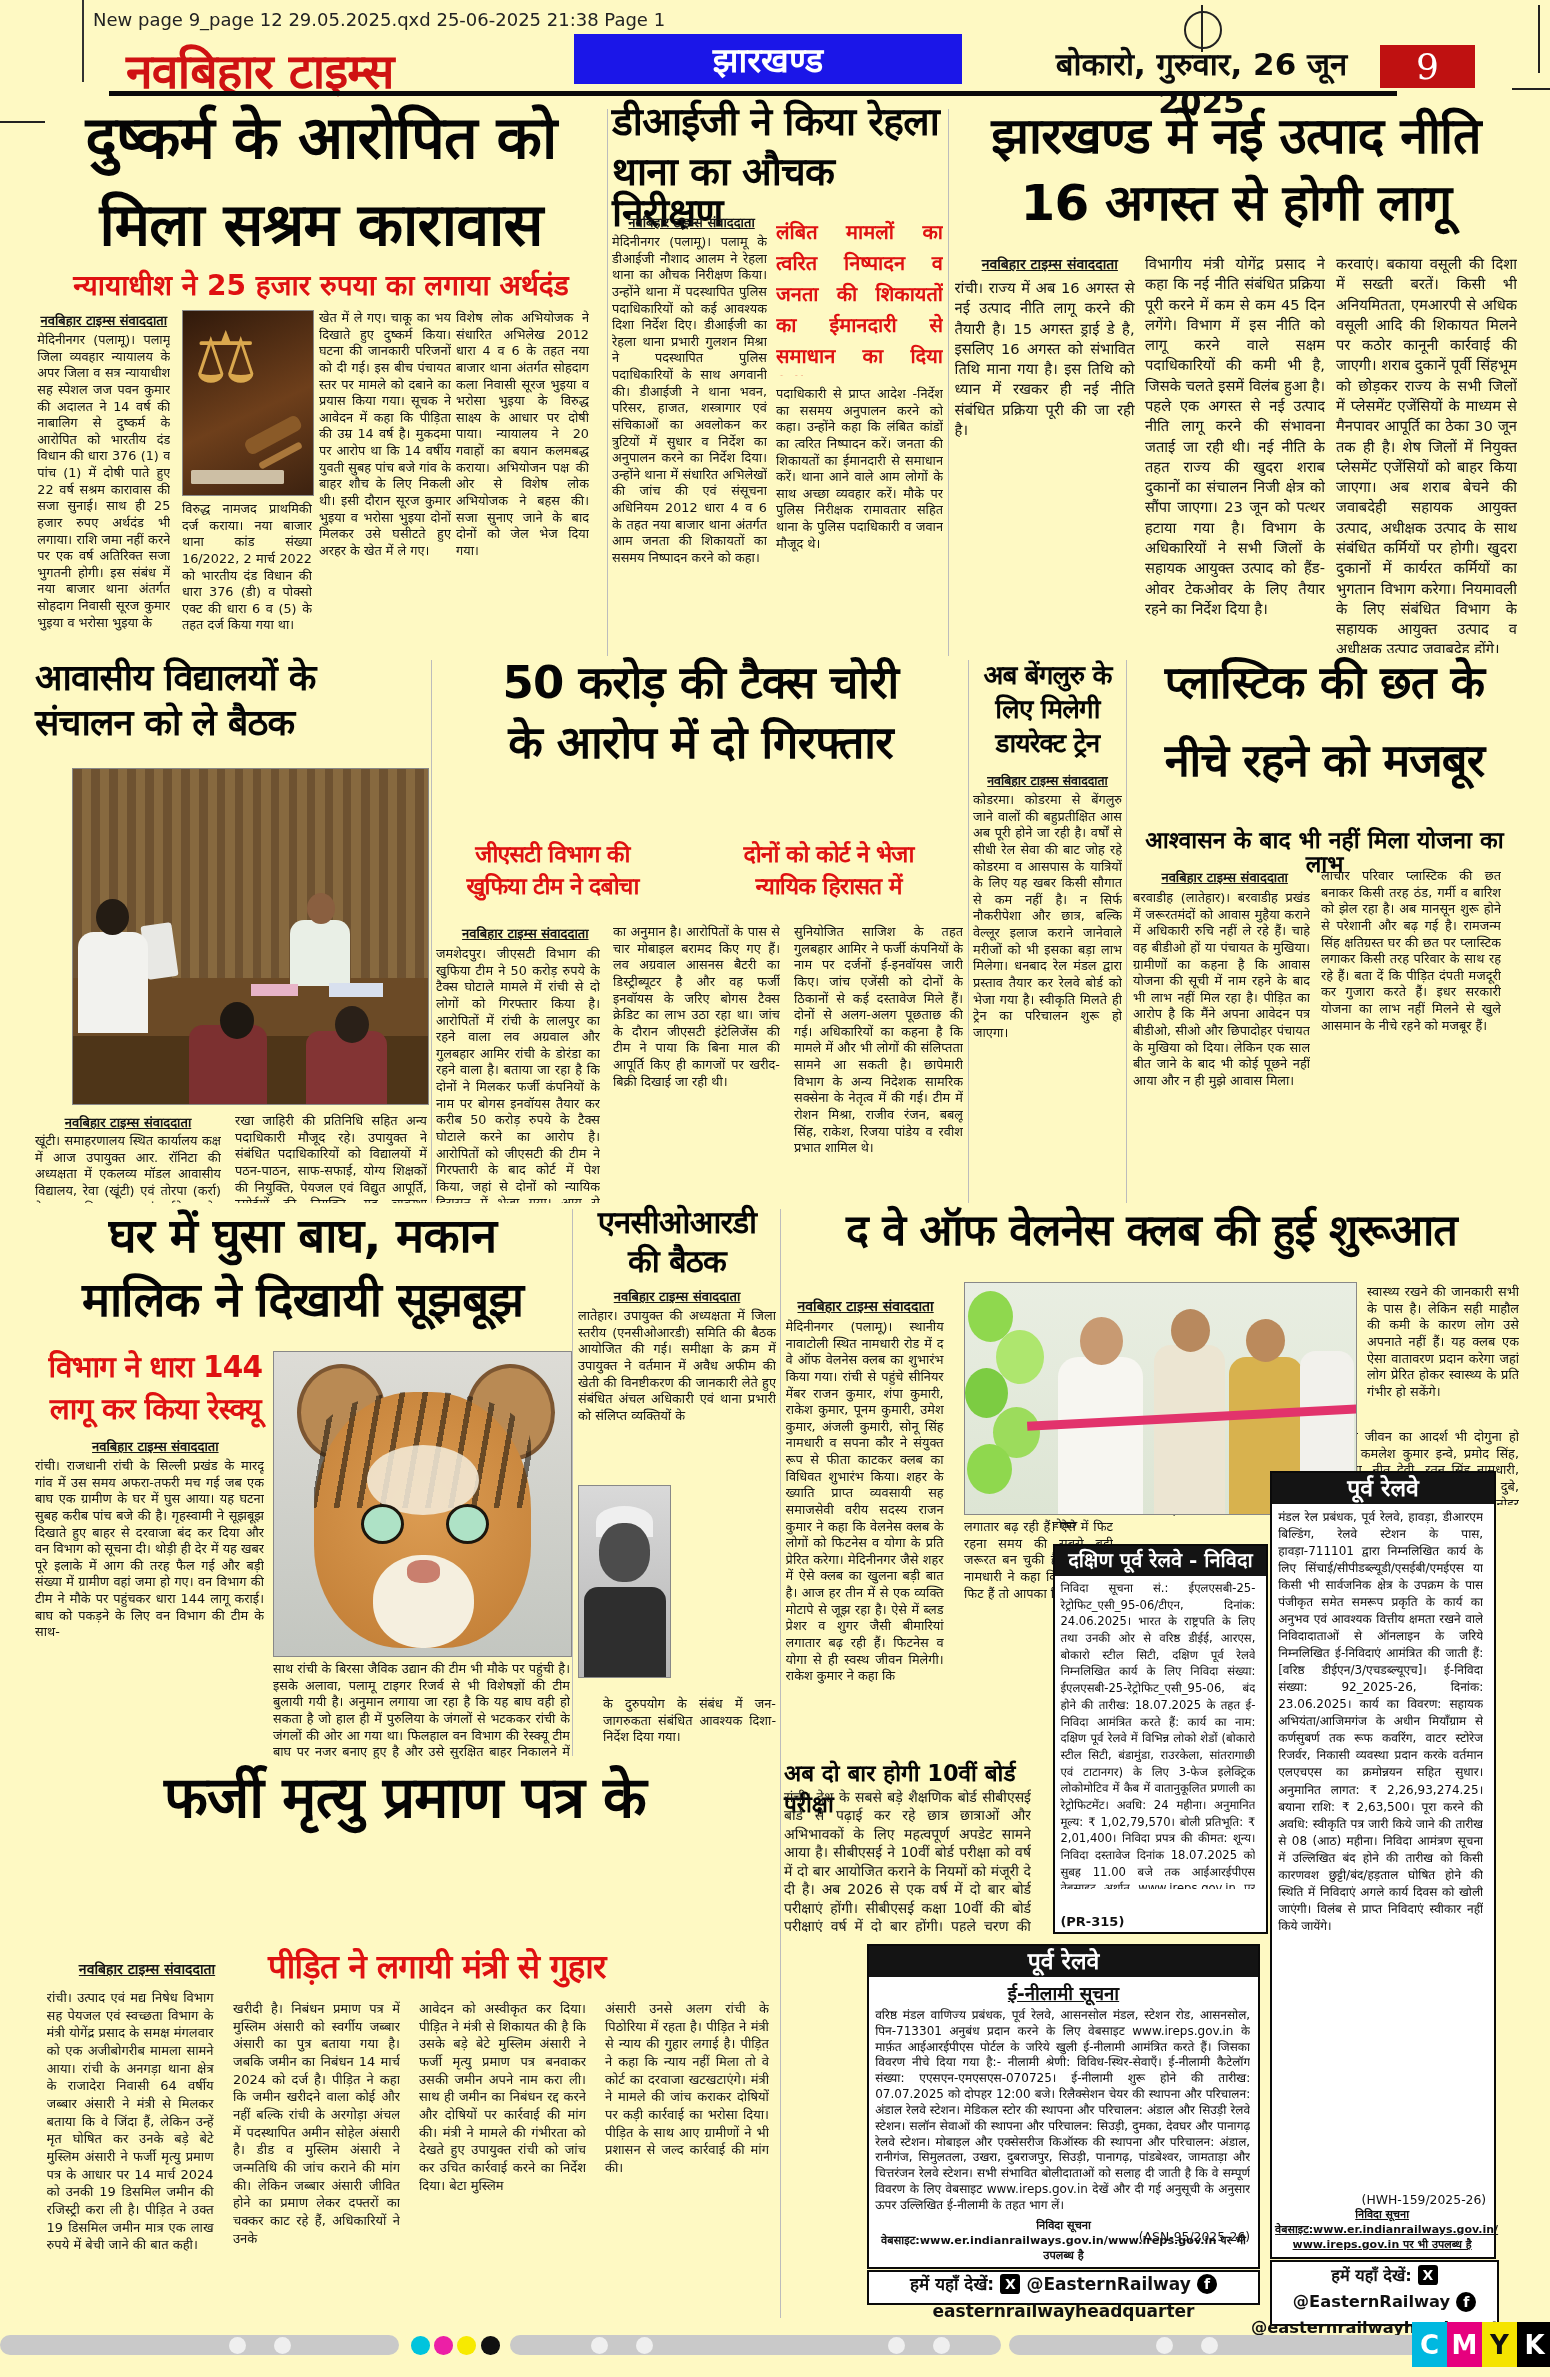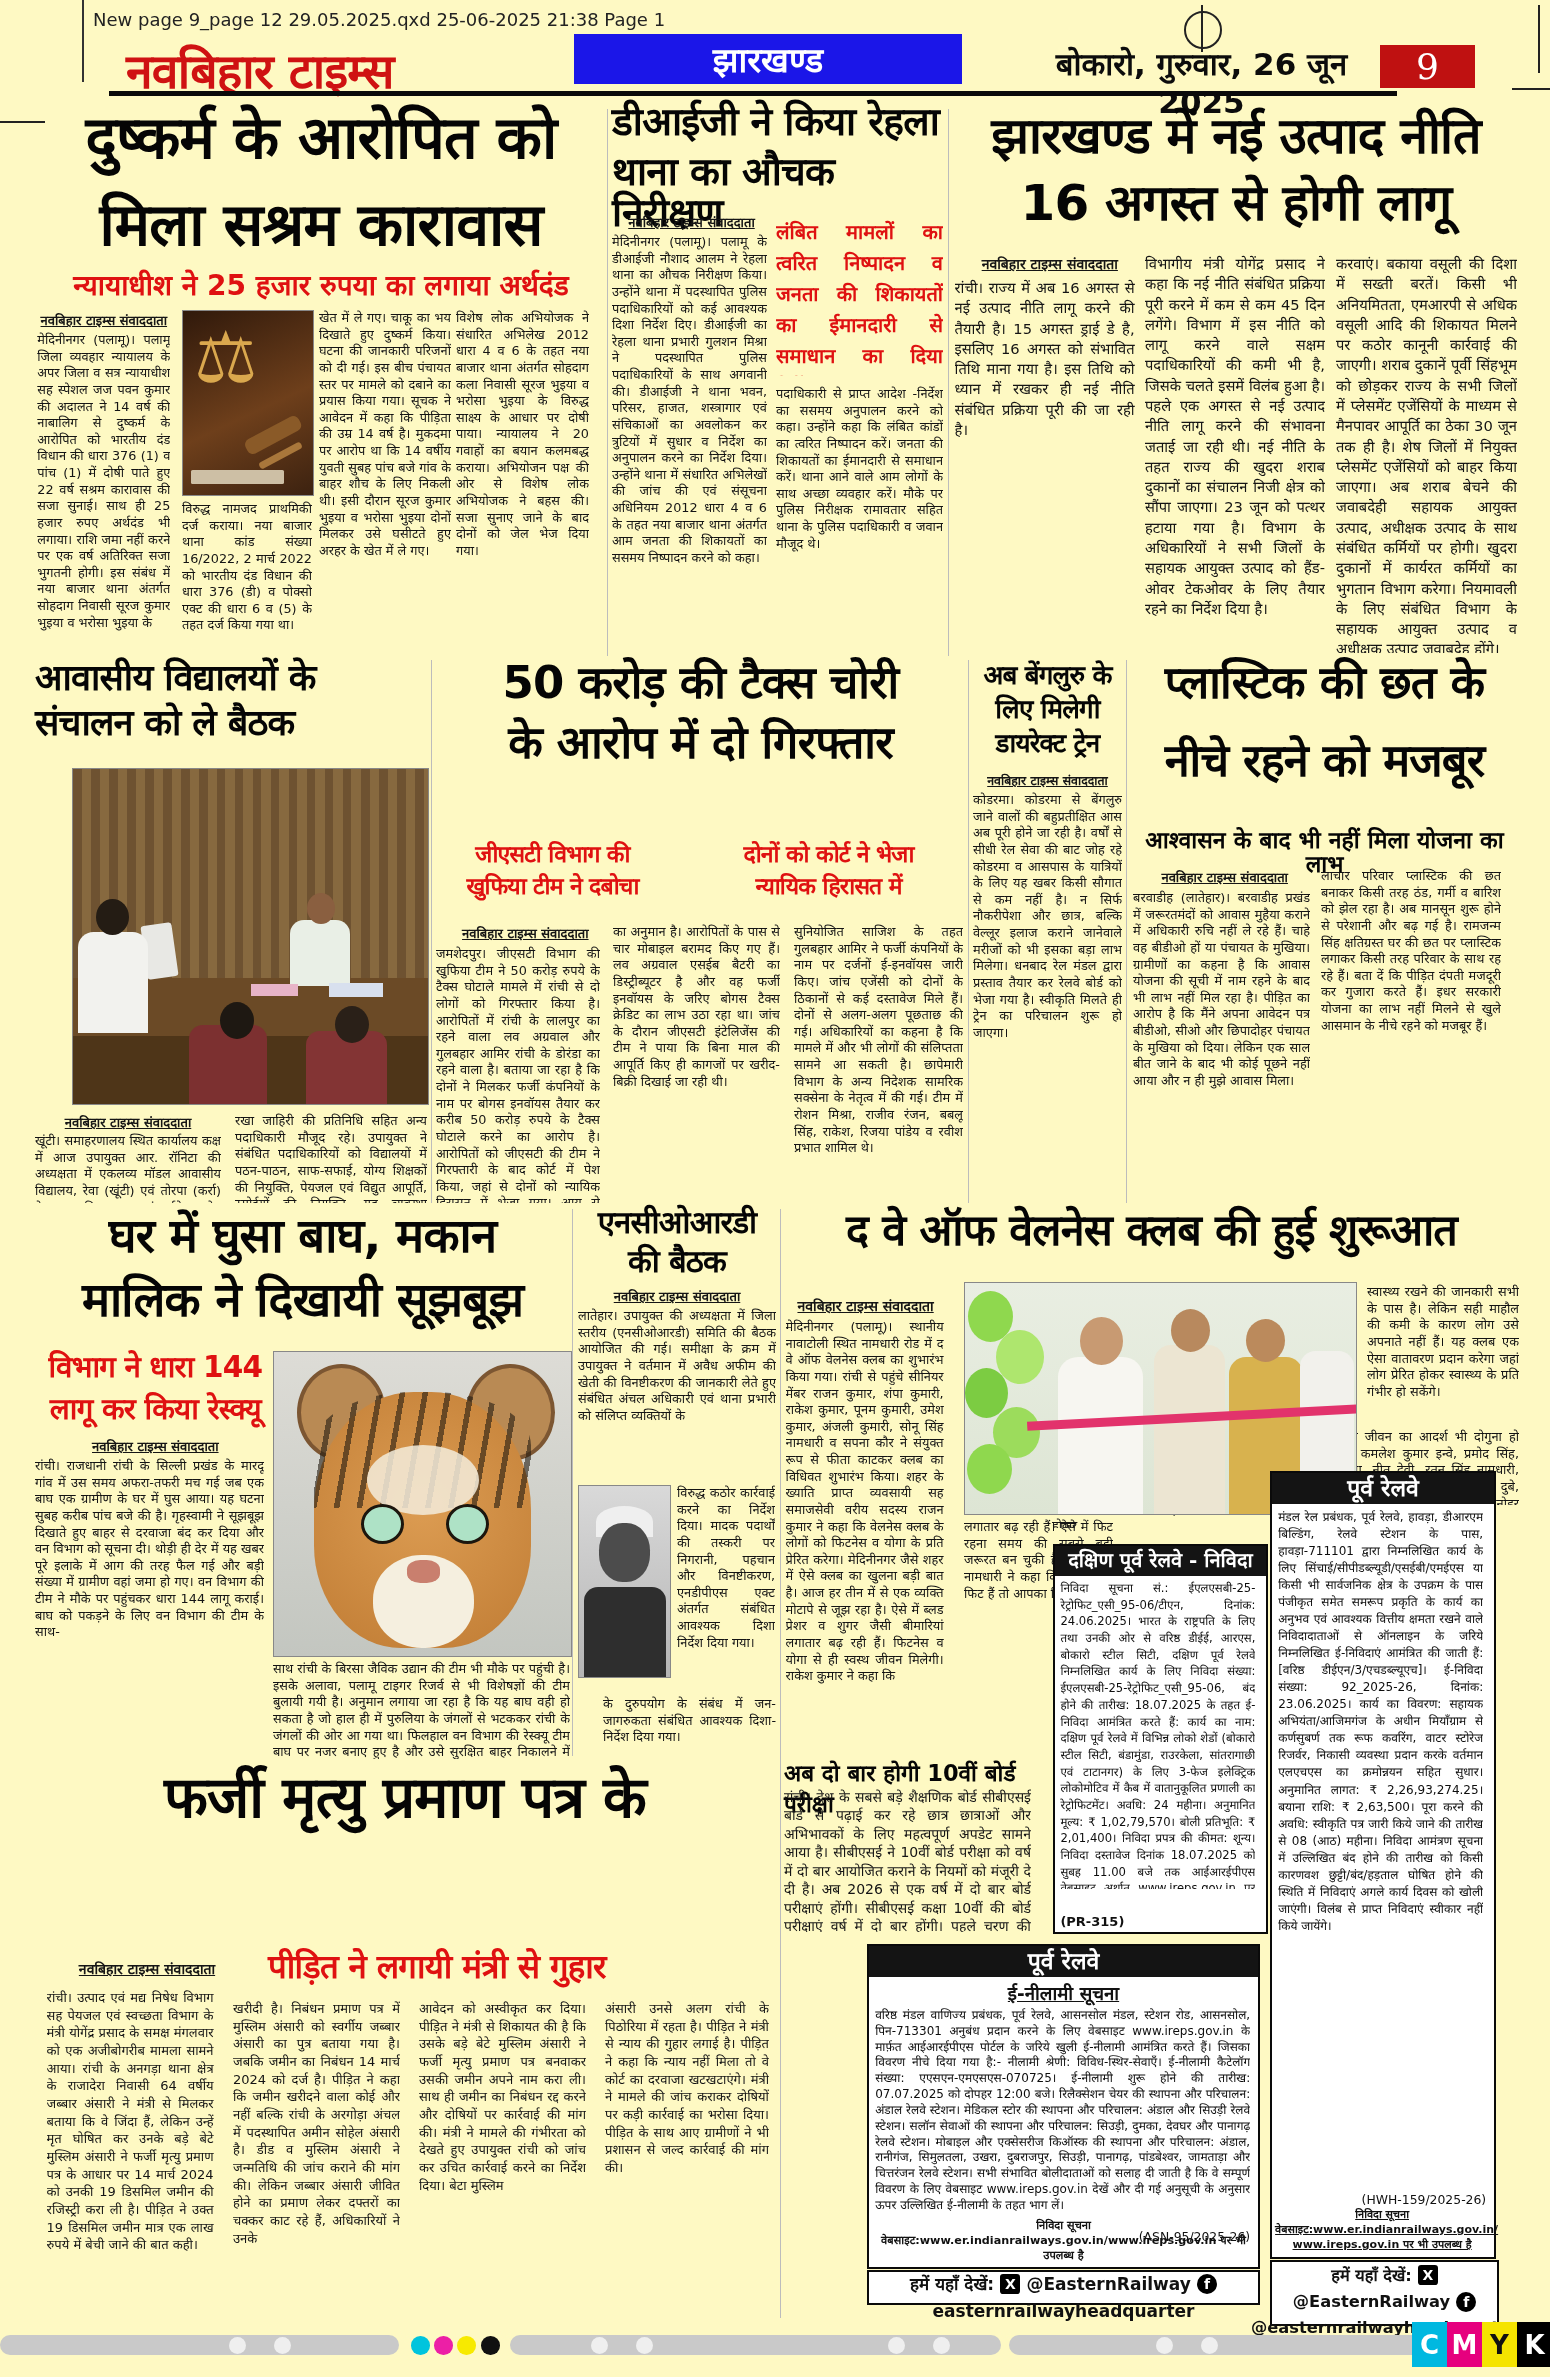--- a/index.html
+++ b/index.html
@@ -119,21 +119,21 @@
 
   <div class="abs" style="left:436px;top:659px;width:529px;height:544px;">
     <div class="hl" style="position:absolute;left:0;top:0;width:529px;font-size:45px;">50 करोड़ की टैक्स चोरी</div>
     <div class="hl" style="position:absolute;left:0;top:60px;width:529px;font-size:45px;">के आरोप में दो गिरफ्तार</div>
     <div class="hl redtxt" style="position:absolute;left:15.5px;top:183px;width:202px;font-size:23px;">जीएसटी विभाग की</div>
     <div class="hl redtxt" style="position:absolute;left:15.5px;top:215px;width:202px;font-size:23px;">खुफिया टीम ने दबोचा</div>
     <div class="hl redtxt" style="position:absolute;left:276px;top:183px;width:233px;font-size:23px;">दोनों को कोर्ट ने भेजा</div>
     <div class="hl redtxt" style="position:absolute;left:276px;top:215px;width:233px;font-size:23px;">न्यायिक हिरासत में</div>
     <div class="byl" style="position:absolute;left:7.8px;top:265px;width:163px;">नवबिहार टाइम्स संवाददाता</div>
     <div class="bt" style="position:absolute;left:0;top:287px;width:164px;height:257px;">जमशेदपुर। जीएसटी विभाग की खुफिया टीम ने 50 करोड़ रुपये के टैक्स घोटाले मामले में रांची से दो लोगों को गिरफ्तार किया है। आरोपितों में रांची के लालपुर का रहने वाला लव अग्रवाल और गुलबहार आमिर रांची के डोरंडा का रहने वाला है। बताया जा रहा है कि दोनों ने मिलकर फर्जी कंपनियों के नाम पर बोगस इनवॉयस तैयार कर करीब 50 करोड़ रुपये के टैक्स घोटाले करने का आरोप है। आरोपितों को जीएसटी की टीम ने गिरफ्तारी के बाद कोर्ट में पेश किया, जहां से दोनों को न्यायिक हिरासत में भेजा गया। आय से अधिक व्यापार और लेनदेन करीब 250 करोड़ रुपये से ऊपर होने</div>
-    <div class="bt" style="position:absolute;left:177px;top:265px;width:167px;height:279px;">का अनुमान है। आरोपितों के पास से चार मोबाइल बरामद किए गए हैं। लव अग्रवाल एसईब बैटरी का डिस्ट्रीब्यूटर है और वह फर्जी इनवॉयस के जरिए बोगस टैक्स क्रेडिट का लाभ उठा रहा था। जांच के दौरान जीएसटी इंटेलिजेंस की टीम ने पाया कि बिना माल की आपूर्ति किए ही कागजों पर खरीद-बिक्री दिखाई जा रही थी।</div>
+    <div class="bt" style="position:absolute;left:177px;top:265px;width:167px;height:279px;">का अनुमान है। आरोपितों के पास से चार मोबाइल बरामद किए गए हैं। लव अग्रवाल आसनस बैटरी का डिस्ट्रीब्यूटर है और वह फर्जी इनवॉयस के जरिए बोगस टैक्स क्रेडिट का लाभ उठा रहा था। जांच के दौरान जीएसटी इंटेलिजेंस की टीम ने पाया कि बिना माल की आपूर्ति किए ही कागजों पर खरीद-बिक्री दिखाई जा रही थी।</div>
     <div class="bt" style="position:absolute;left:358px;top:265px;width:169px;height:279px;">सुनियोजित साजिश के तहत गुलबहार आमिर ने फर्जी कंपनियों के नाम पर दर्जनों ई-इनवॉयस जारी किए। जांच एजेंसी को दोनों के ठिकानों से कई दस्तावेज मिले हैं। दोनों से अलग-अलग पूछताछ की गई। अधिकारियों का कहना है कि मामले में और भी लोगों की संलिप्तता सामने आ सकती है। छापेमारी विभाग के अन्य निदेशक सामरिक सक्सेना के नेतृत्व में की गई। टीम में रोशन मिश्रा, राजीव रंजन, बबलू सिंह, राकेश, रिजया पांडेय व रवीश प्रभात शामिल थे।</div>
   </div>
 
   <div class="abs" style="left:973px;top:659px;width:149px;height:544px;">
     <div class="hl" style="position:absolute;left:0;top:3.1px;width:149px;font-size:26px;">अब बेंगलुरु के</div>
     <div class="hl" style="position:absolute;left:0;top:37px;width:149px;font-size:26px;">लिए मिलेगी</div>
     <div class="hl" style="position:absolute;left:0;top:71px;width:149px;font-size:26px;">डायरेक्ट ट्रेन</div>
     <div class="byl" style="position:absolute;left:0;top:113px;width:149px;font-size:12.4px;">नवबिहार टाइम्स संवाददाता</div>
     <div class="bt" style="position:absolute;left:0;top:133px;width:149px;height:411px;">कोडरमा। कोडरमा से बेंगलुरु जाने वालों की बहुप्रतीक्षित आस अब पूरी होने जा रही है। वर्षों से सीधी रेल सेवा की बाट जोह रहे कोडरमा व आसपास के यात्रियों के लिए यह खबर किसी सौगात से कम नहीं है। न सिर्फ नौकरीपेशा और छात्र, बल्कि वेल्लूर इलाज कराने जानेवाले मरीजों को भी इसका बड़ा लाभ मिलेगा। धनबाद रेल मंडल द्वारा प्रस्ताव तैयार कर रेलवे बोर्ड को भेजा गया है। स्वीकृति मिलते ही ट्रेन का परिचालन शुरू हो जाएगा।</div>
   </div>
@@ -172,21 +172,20 @@
   <div class="abs" style="left:578px;top:1206px;width:198px;height:550px;">
     <div class="hl" style="position:absolute;left:0;top:0;width:198px;font-size:31px;">एनसीओआरडी</div>
     <div class="hl" style="position:absolute;left:0;top:39px;width:198px;font-size:31px;">की बैठक</div>
     <div class="byl" style="position:absolute;left:0;top:81px;width:198px;">नवबिहार टाइम्स संवाददाता</div>
     <div class="bt" style="position:absolute;left:0;top:102px;width:198px;height:172px;">लातेहार। उपायुक्त की अध्यक्षता में जिला स्तरीय (एनसीओआरडी) समिति की बैठक आयोजित की गई। समीक्षा के क्रम में उपायुक्त ने वर्तमान में अवैध अफीम की खेती की विनष्टीकरण की जानकारी लेते हुए संबंधित अंचल अधिकारी एवं थाना प्रभारी को संलिप्त व्यक्तियों के</div>
     <div class="photo" style="left:0;top:279px;width:91px;height:191px;background:linear-gradient(#d9d9d9,#b5b5b5);">
       <div style="position:absolute;left:17px;top:20px;width:57px;height:31px;background:#efefef;border-radius:50% 50% 0 0;"></div>
       <div style="position:absolute;left:20px;top:37px;width:51px;height:59px;background:#4c4c4c;border-radius:46%;"></div>
       <div style="position:absolute;left:4.7px;top:101px;width:82px;height:90px;background:#2e2e2e;border-radius:14px 14px 0 0;"></div>
     </div>
-    <div class="bt" style="position:absolute;left:99px;top:279px;width:98px;height:191px;">विरुद्ध कठोर कार्रवाई करने का निर्देश दिया। मादक पदार्थों की तस्करी पर निगरानी, पहचान और विनष्टीकरण, एनडीपीएस एक्ट अंतर्गत संबंधित आवश्यक दिशा निर्देश दिया गया।</div>
     <div class="bt" style="position:absolute;left:25px;top:490px;width:173px;height:51px;">के दुरुपयोग के संबंध में जन-जागरुकता संबंधित आवश्यक दिशा-निर्देश दिया गया।</div>
   </div>
 
   <div class="abs" style="left:784px;top:1206px;width:735px;height:550px;">
     <div class="hl" style="position:absolute;left:0;top:1.6px;width:735px;font-size:43px;">द वे ऑफ वेलनेस क्लब की हुई शुरूआत</div>
     <div class="byl" style="position:absolute;left:3.1px;top:90px;width:157px;font-size:14px;">नवबिहार टाइम्स संवाददाता</div>
     <div class="bt" style="position:absolute;left:1.6px;top:113px;width:158px;height:433px;">मेदिनीनगर (पलामू)। स्थानीय नावाटोली स्थित नामधारी रोड में द वे ऑफ वेलनेस क्लब का शुभारंभ किया गया। रांची से पहुंचे सीनियर मेंबर राजन कुमार, शंपा कुमारी, राकेश कुमार, पूनम कुमारी, उमेश कुमार, अंजली कुमारी, सोनू सिंह नामधारी व सपना कौर ने संयुक्त रूप से फीता काटकर क्लब का विधिवत शुभारंभ किया। शहर के ख्याति प्राप्त व्यवसायी सह समाजसेवी वरीय सदस्य राजन कुमार ने कहा कि वेलनेस क्लब के लोगों को फिटनेस व योगा के प्रति प्रेरित करेगा। मेदिनीनगर जैसे शहर में ऐसे क्लब का खुलना बड़ी बात है। आज हर तीन में से एक व्यक्ति मोटापे से जूझ रहा है। ऐसे में ब्लड प्रेशर व शुगर जैसी बीमारियां लगातार बढ़ रही हैं। फिटनेस व योगा से ही स्वस्थ जीवन मिलेगी। राकेश कुमार ने कहा कि</div>
     <div class="bt" style="position:absolute;left:583px;top:78px;width:152px;height:226px;">स्वास्थ्य रखने की जानकारी सभी के पास है। लेकिन सही माहौल की कमी के कारण लोग उसे अपनाते नहीं हैं। यह क्लब एक ऐसा वातावरण प्रदान करेगा जहां लोग प्रेरित होकर स्वास्थ्य के प्रति गंभीर हो सकेंगे।</div>
     <div class="bt" style="position:absolute;left:180px;top:313px;width:149px;height:229px;">लगातार बढ़ रही हैं। ऐसे में फिट रहना समय की सबसे बड़ी जरूरत बन चुकी है। सोनू सिंह नामधारी ने कहा कि अगर आप फिट हैं तो आपका फिट</div>
     <div class="bt" style="position:absolute;left:268px;top:279px;width:67px;height:43px;">वातावरण प्रदान प्रेरित होकर</div>

